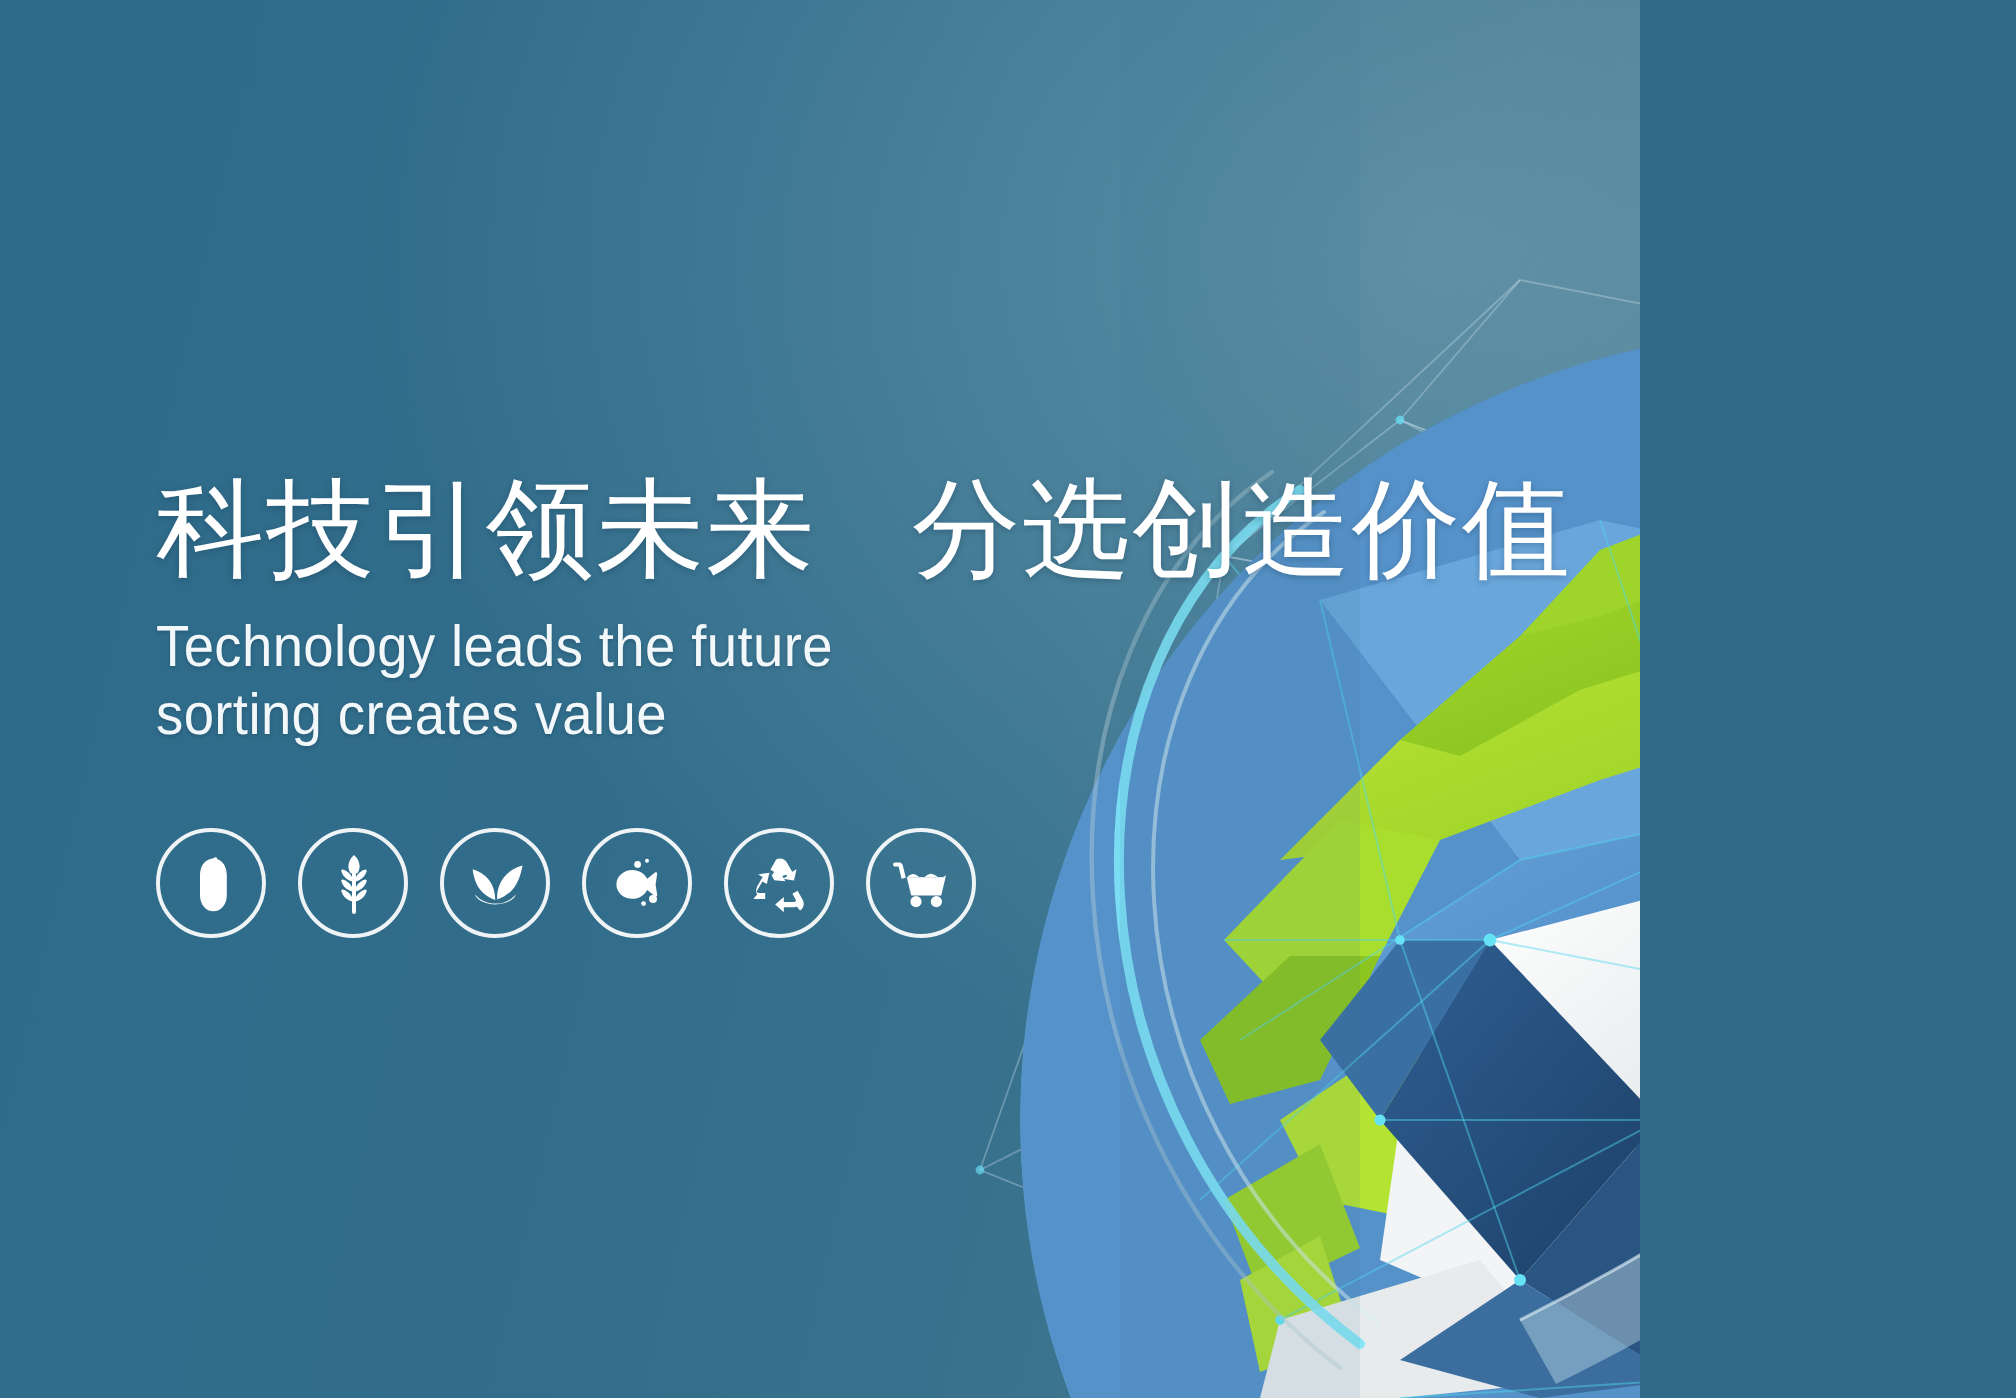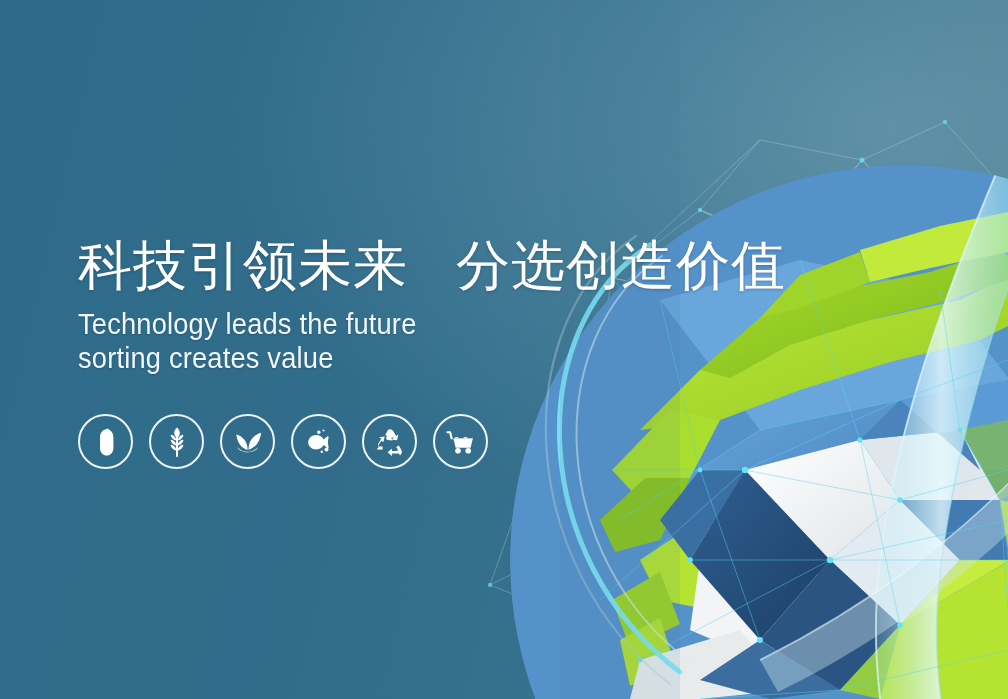--- a/index.html
+++ b/index.html
@@ -1,21 +1,21 @@
 <!DOCTYPE html>
 <html><head>
 <meta charset="utf-8">
 <style>
   * { margin:0; padding:0; box-sizing:border-box; }
   html,body { width:1008px; height:699px; overflow:hidden; background:#2f6b89; }
   body { font-family:"Liberation Sans", sans-serif; }
 
   #banner{
     position:relative;
-    width:1008px; height:699px;
+    width:820px; height:699px;
     overflow:hidden;
     background:
       radial-gradient(120% 110% at 88% 18%, rgba(120,165,185,0.55) 0%, rgba(120,165,185,0.0) 55%),
       linear-gradient(103deg, #2e6b8a 0%, #316d8b 38%, #36718d 62%, #43788e 82%, #4d7e92 100%);
   }
 
   
   #artwork{
     position:absolute; inset:0;
     width:1008px; height:699px;

